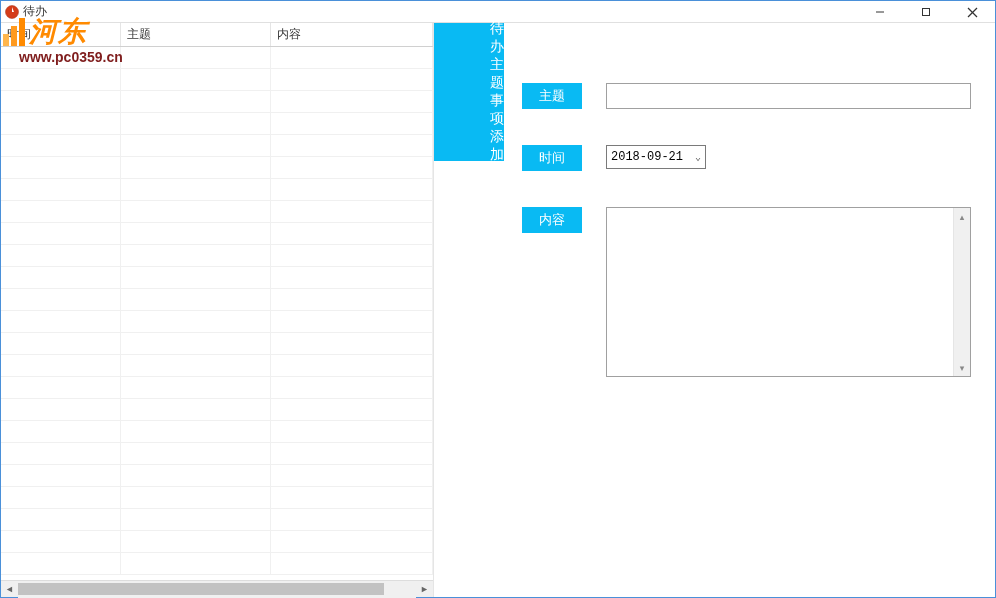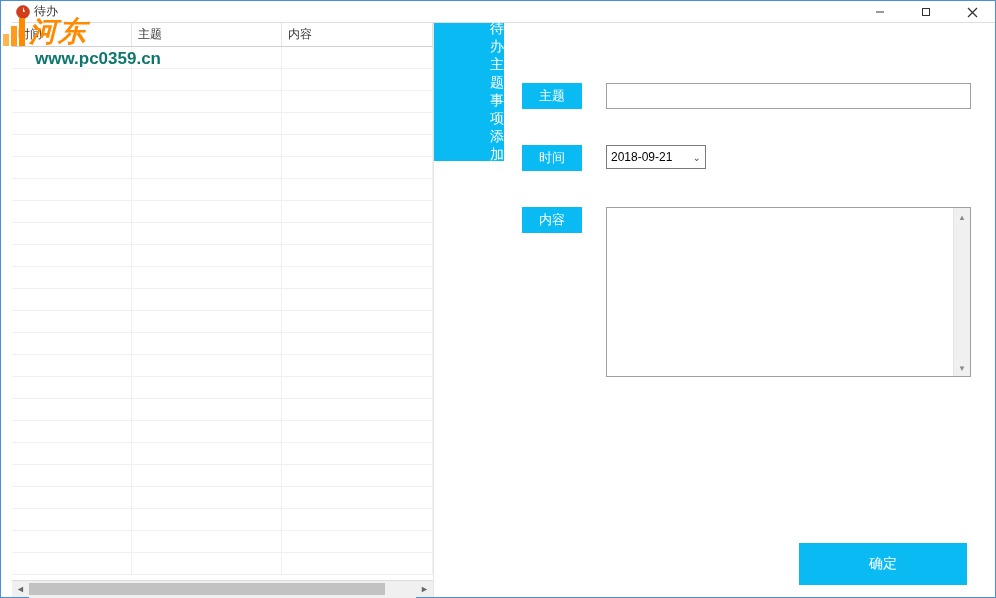--- a/index.html
+++ b/index.html
@@ -9,21 +9,20 @@
       background: #fff;
       overflow: hidden;
     }
     .window {
       width: 996px;
       height: 598px;
       border: 1px solid #4a90d9;
       display: flex;
       flex-direction: column;
       position: relative;
-      padding-left: 11px;
     }
     
     .titlebar {
       height: 22px;
       background: #fff;
       display: flex;
       align-items: center;
       padding-left: 4px;
       border-bottom: 1px solid #e0e0e0;
     }
@@ -174,20 +173,21 @@
     .date-field {
       height: 24px;
       width: 100px;
       border: 1px solid #7a7a7a;
       display: inline-flex;
       align-items: center;
       padding: 0 4px;
       font-size: 12px;
       background:#fff;
       justify-content: space-between;
+      font-family: Liberation Mono, monospace;
     }
     .date-field .chev { font-size: 10px; color:#555; }
 
     .textarea-wrap {
       position: relative;
       width: 365px;
       height: 170px;
       border: 1px solid #a0a0a0;
       display: flex;
     }
@@ -244,21 +244,21 @@
       color: #6e6e6e;
       display:flex;
       align-items:center;
     }
     .wm-main .orange { color:#ff8a00; }
     .wm-bars { display:inline-flex; gap:2px; margin-right:4px; align-items:flex-end; }
     .wm-bar { width:6px; background:#ff8a00; }
     .wm-bar.b1{height:12px; background:#ffb64d;}
     .wm-bar.b2{height:20px; background:#ff9a1f;}
     .wm-bar.b3{height:28px; background:#ff8a00;}
-    .wm-url { font-size:17px; color:#0f766e; font-weight:bold; margin-left:32px; margin-top:-2px;}
+    .wm-url { font-size:14px; color:#7f1d1d; font-weight:bold; margin-left:16px; margin-top:-2px;}
   </style>
 </head>
 <body>
 
 <div class="window">
 
   <div class="titlebar">
     <span class="app-icon">
       <svg viewBox="0 0 14 14" width="14" height="14">
         <circle cx="7" cy="7" r="6.5" fill="#d43c1a" stroke="#a52d10" stroke-width="0.5"></circle>
@@ -451,23 +451,20 @@
           <div class="form-label-box">内容</div>
           <div class="textarea-wrap">
             <textarea class="textarea-inner" style=""></textarea>
             <div class="v-scroll">
               <div class="vsb-btn">▴</div>
               <div class="vsb-btn">▾</div>
             </div>
           </div>
         </div>
 
-        <div class="confirm-btn">
-          <span>确定</span>
-        </div>
       </div>
     </div>
 
   </div>
 
   <div class="watermark">
     <div class="wm-main">
       <span class="wm-bars">
         <span class="wm-bar b1"></span>
           <span class="wm-bar b2"></span>

